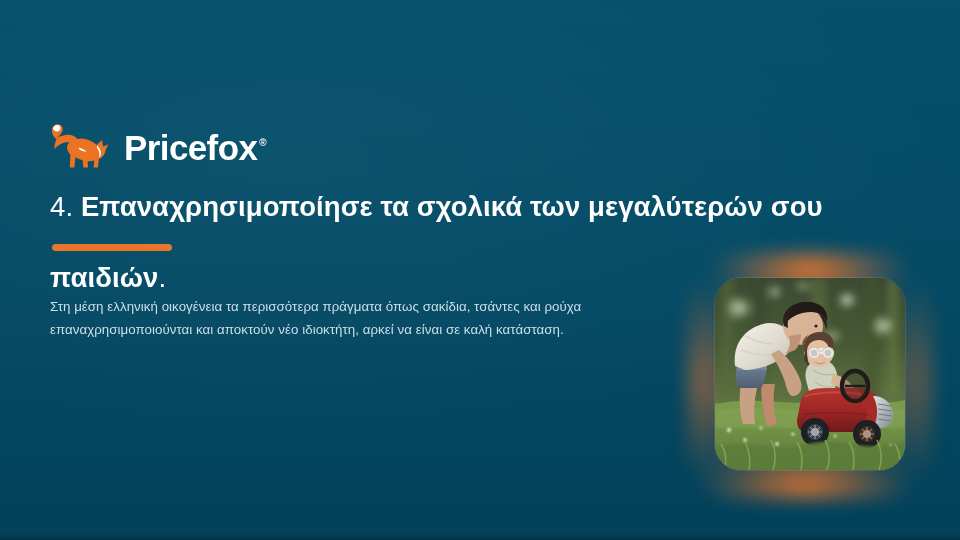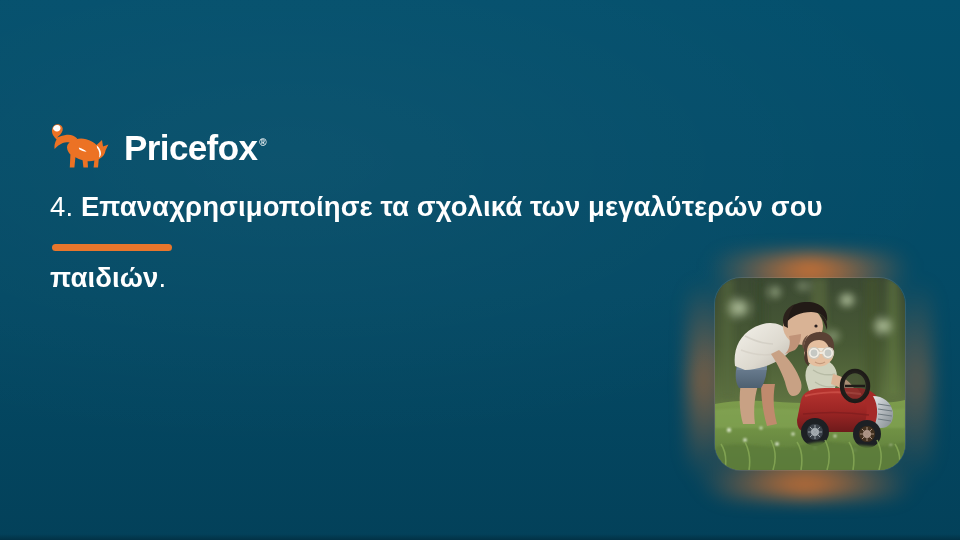--- a/index.html
+++ b/index.html
@@ -198,20 +198,21 @@
       <span class="logo-word">Pricefox</span>
       <span class="logo-reg">®</span>
     </div>
   </div>
 
   <h1 class="headline">
     <span class="num">4.</span><span>&nbsp;</span><span class="bold">Επαναχρησιμοποίησε τα σχολικά των μεγαλύτερών σου </span><span class="bold underlined">παιδιών</span><span class="tail">.</span>
   </h1>
   <div class="headline-rule"></div>
 
+  <p class="body-copy">Στη μέση ελληνική οικογένεια τα περισσότερα πράγματα όπως σακίδια, τσάντες και ρούχα επαναχρησιμοποιούνται και αποκτούν νέο ιδιοκτήτη, αρκεί να είναι σε καλή κατάσταση.</p>
 
   <div class="photo-wrap">
     <div class="photo-glow"></div>
     <div class="photo-frame">
       <svg class="photo-svg" viewBox="0 0 190 192" preserveAspectRatio="xMidYMid slice" aria-hidden="true">
         <defs>
           <linearGradient id="bgTrees" x1="0" y1="0" x2="0" y2="1">
             <stop offset="0%" stop-color="#3c4a33"></stop>
             <stop offset="35%" stop-color="#485a35"></stop>
             <stop offset="62%" stop-color="#5d7140"></stop>

